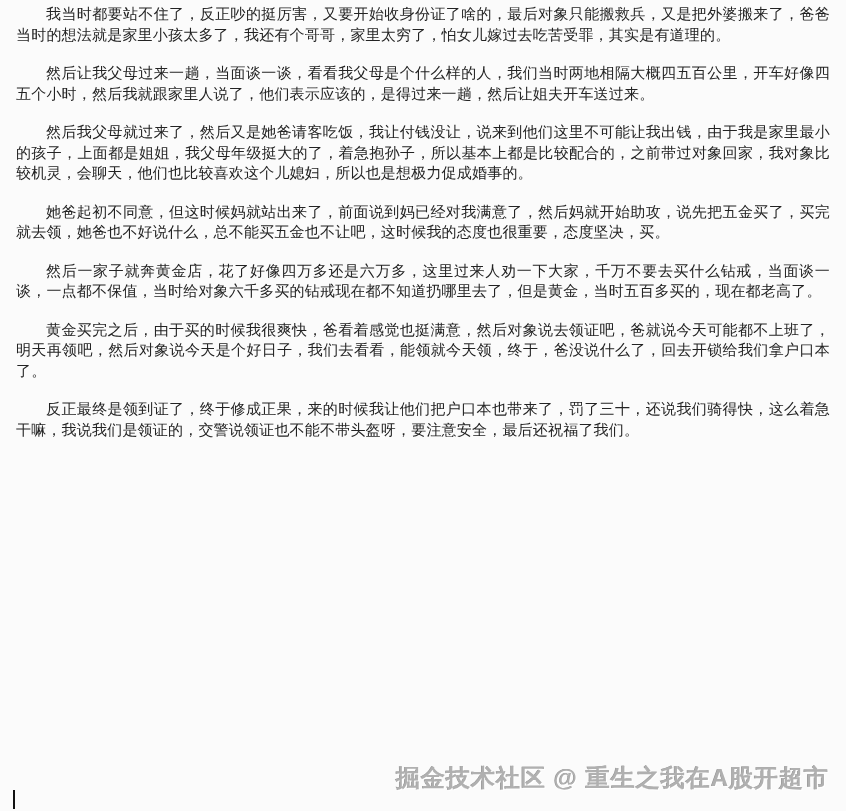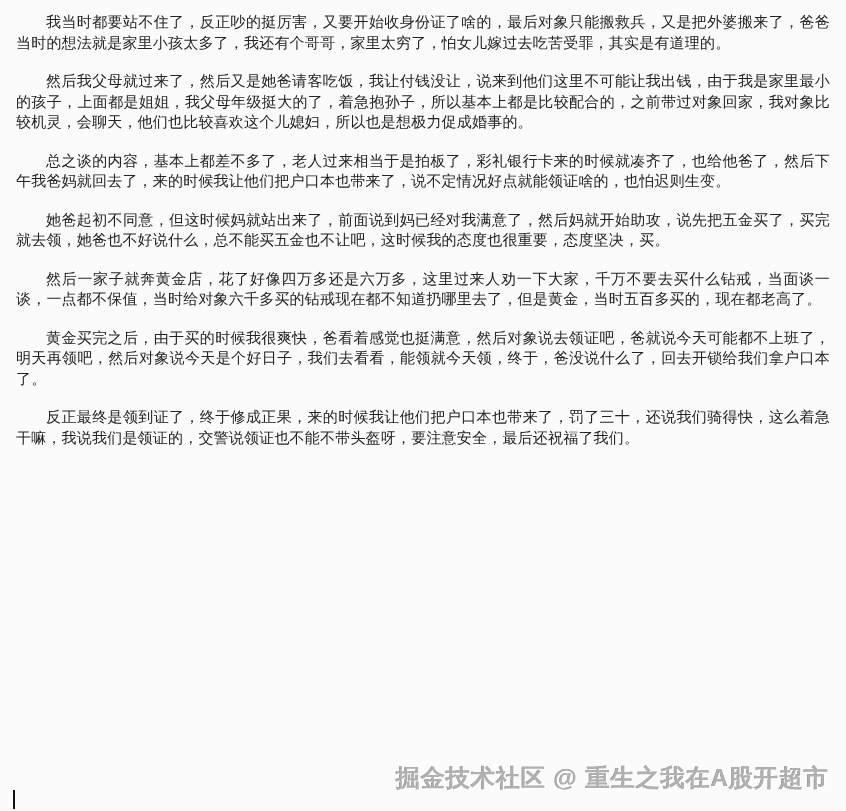--- a/index.html
+++ b/index.html
@@ -12,21 +12,21 @@
     height: 811px;
     position: relative;
     overflow: hidden;
     font-family: "Liberation Sans", "DejaVu Sans", sans-serif;
   }
   .doc {
     position: absolute;
     top: 0;
     left: 0;
     width: 814px;
-    padding: 12px 16px 0 16px;
+    padding: 4px 16px 0 16px;
     color: #232323;
     font-size: 15px;
     line-height: 20.5px;
     text-align: justify;
   }
   .doc p {
     margin: 0 0 18px 0;
     text-indent: 2em;
     letter-spacing: 0.2px;
   }
@@ -49,22 +49,22 @@
     width: 2px;
     height: 19px;
     background: #111111;
   }
 </style>
 </head>
 <body>
 
 <article class="doc">
   <p>我当时都要站不住了，反正吵的挺厉害，又要开始收身份证了啥的，最后对象只能搬救兵，又是把外婆搬来了，爸爸当时的想法就是家里小孩太多了，我还有个哥哥，家里太穷了，怕女儿嫁过去吃苦受罪，其实是有道理的。</p>
+  <p>然后让我父母过来一趟，当面谈一谈，看看我父母是个什么样的人，我们当时两地相隔大概四五百公里，开车好像四五个小时，然后我就跟家里人说了，他们表示应该的，是得过来一趟，然后让姐夫开车送过来。</p>
   <p>然后我父母就过来了，然后又是她爸请客吃饭，我让付钱没让，说来到他们这里不可能让我出钱，由于我是家里最小的孩子，上面都是姐姐，我父母年级挺大的了，着急抱孙子，所以基本上都是比较配合的，之前带过对象回家，我对象比较机灵，会聊天，他们也比较喜欢这个儿媳妇，所以也是想极力促成婚事的。</p>
-  <p>总之谈的内容，基本上都差不多了，老人过来相当于是拍板了，彩礼银行卡来的时候就凑齐了，也给他爸了，然后下午我爸妈就回去了，来的时候我让他们把户口本也带来了，说不定情况好点就能领证啥的，也怕迟则生变。</p>
   <p>她爸起初不同意，但这时候妈就站出来了，前面说到妈已经对我满意了，然后妈就开始助攻，说先把五金买了，买完就去领，她爸也不好说什么，总不能买五金也不让吧，这时候我的态度也很重要，态度坚决，买。</p>
   <p>然后一家子就奔黄金店，花了好像四万多还是六万多，这里过来人劝一下大家，千万不要去买什么钻戒，当面谈一谈，一点都不保值，当时给对象六千多买的钻戒现在都不知道扔哪里去了，但是黄金，当时五百多买的，现在都老高了。</p>
   <p>黄金买完之后，由于买的时候我很爽快，爸看着感觉也挺满意，然后对象说去领证吧，爸就说今天可能都不上班了，明天再领吧，然后对象说今天是个好日子，我们去看看，能领就今天领，终于，爸没说什么了，回去开锁给我们拿户口本了。</p>
   <p>反正最终是领到证了，终于修成正果，来的时候我让他们把户口本也带来了，罚了三十，还说我们骑得快，这么着急干嘛，我说我们是领证的，交警说领证也不能不带头盔呀，要注意安全，最后还祝福了我们。</p>
 </article>
 
 <div class="watermark">掘金技术社区 @ 重生之我在A股开超市</div>
 
 <div class="caret"></div>
 

